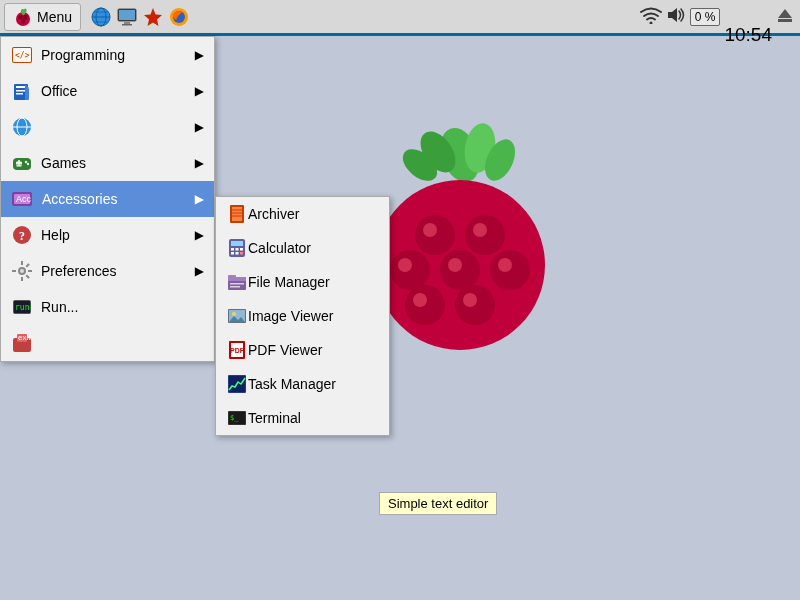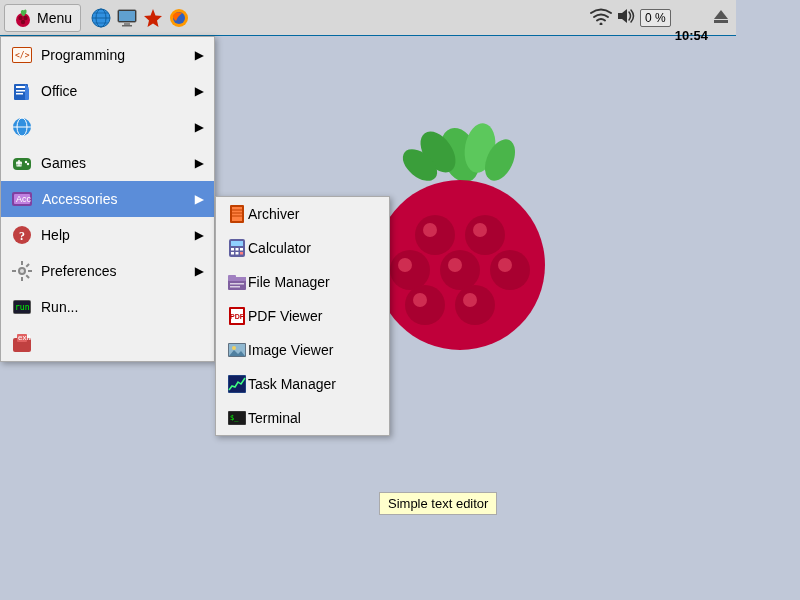--- a/index.html
+++ b/index.html
@@ -28,26 +28,26 @@
       left: 350px;
       width: 220px;
       height: 260px;
     }
 
     
     .taskbar {
       position: absolute;
       top: 0;
       left: 0;
-      width: 736px;
+      width: 800px;
       height: 36px;
       background: #d8d8d8;
       display: flex;
       align-items: center;
-      border-bottom: 1px solid #0369a1;
+      border-bottom: 3px solid #0369a1;
       z-index: 100;
     }
 
     .menu-button {
       display: flex;
       align-items: center;
       gap: 4px;
       padding: 4px 8px;
       background: #e8e8e8;
       border: 1px solid #aaa;
@@ -83,22 +83,22 @@
 
     .battery-box {
       border: 1px solid #666;
       border-radius: 2px;
       padding: 1px 4px;
       font-size: 12px;
       background: #e8e8e8;
     }
 
     .clock {
-      font-size: 13px;
-      font-weight: bold;
+      font-size: 19px;
+      font-weight: normal;
       margin-top: 36px;
     }
 
     
     .main-menu {
       position: absolute;
       top: 36px;
       left: 0;
       width: 215px;
       background: #f0f0f0;
@@ -448,43 +448,43 @@
           <rect x="3" y="11" width="14" height="1.5" fill="white" opacity="0.7"></rect>
           <rect x="3" y="14" width="10" height="1.5" fill="white" opacity="0.7"></rect>
         </svg>
       </div>
       <span>File Manager</span>
     </div>
 
     <div class="submenu-item">
       <div class="submenu-icon">
         <svg width="20" height="20" viewBox="0 0 20 20">
-          <rect x="2" y="1" width="16" height="18" rx="1" fill="#c00000"></rect>
-          <rect x="4" y="3" width="12" height="14" fill="#ffffff"></rect>
-          <text x="3" y="13" font-size="7" font-weight="bold" fill="#c00000" font-family="sans-serif">PDF</text>
-        </svg>
-      </div>
-      <span>PDF Viewer</span>
-    </div>
-
-    <div class="submenu-item">
-      <div class="submenu-icon">
-        <svg width="20" height="20" viewBox="0 0 20 20">
           <rect x="1" y="3" width="18" height="14" rx="1" fill="#607080"></rect>
           <rect x="2" y="4" width="16" height="12" fill="#90b8d0"></rect>
           <circle cx="7" cy="8" r="2" fill="#f0d060"></circle>
           <polygon points="2,16 7,10 11,14 14,11 18,16" fill="#5080a0"></polygon>
         </svg>
       </div>
       <span>Image Viewer</span>
     </div>
 
     <div class="submenu-item">
       <div class="submenu-icon">
         <svg width="20" height="20" viewBox="0 0 20 20">
+          <rect x="2" y="1" width="16" height="18" rx="1" fill="#c00000"></rect>
+          <rect x="4" y="3" width="12" height="14" fill="#ffffff"></rect>
+          <text x="3" y="13" font-size="7" font-weight="bold" fill="#c00000" font-family="sans-serif">PDF</text>
+        </svg>
+      </div>
+      <span>PDF Viewer</span>
+    </div>
+
+    <div class="submenu-item">
+      <div class="submenu-icon">
+        <svg width="20" height="20" viewBox="0 0 20 20">
           <rect x="1" y="1" width="18" height="18" rx="1" fill="#204080"></rect>
           <rect x="2" y="2" width="16" height="16" fill="#102060"></rect>
           <polyline points="2,16 5,12 8,13 11,8 14,10 18,4" fill="none" stroke="#40ff80" stroke-width="1.5"></polyline>
         </svg>
       </div>
       <span>Task Manager</span>
     </div>
 
     <div class="submenu-item">
       <div class="submenu-icon">

